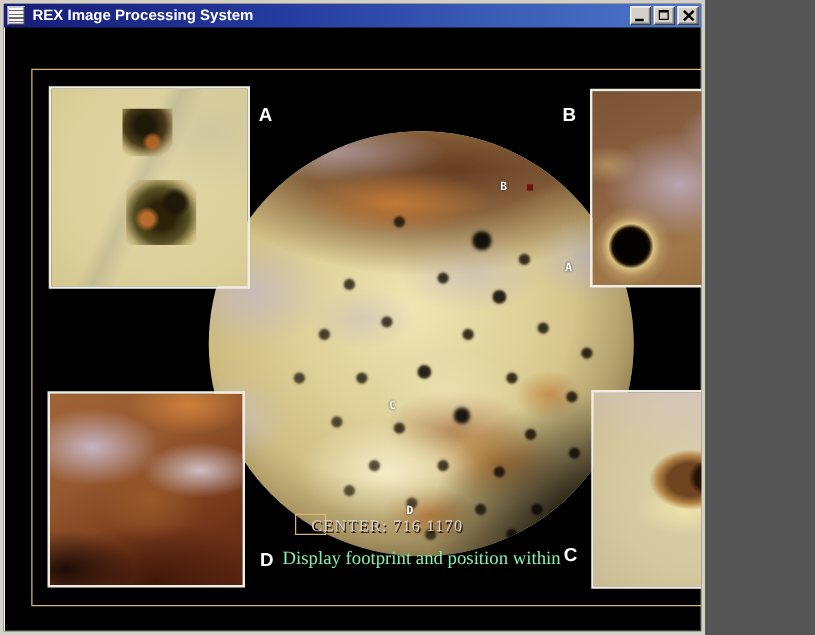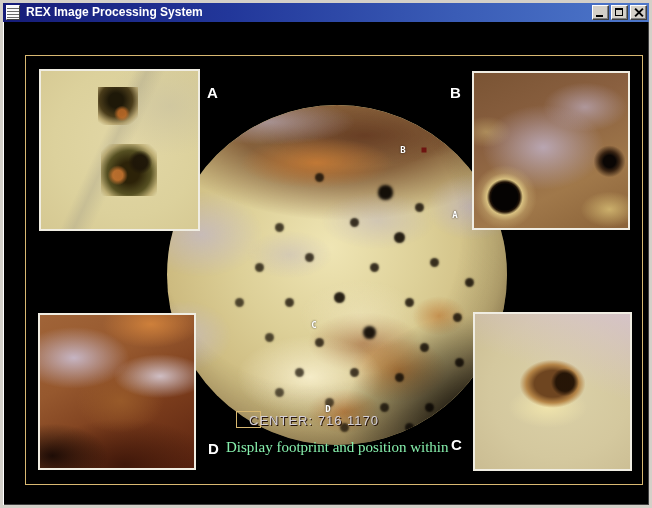--- a/index.html
+++ b/index.html
@@ -1,17 +1,17 @@
 <!DOCTYPE html>
 <html><head>
 <meta charset="utf-8">
 <style>
   html,body{margin:0;padding:0;background:#555;}
   .window{
-    position:relative;width:652px;height:508px;background:#000;
+    position:relative;width:564px;height:508px;background:#000;
     border:3px solid #d4d0c8;box-sizing:border-box;
     box-shadow:inset 1px 1px 0 #ffffff, inset -1px -1px 0 #404040;
     font-family:"Liberation Sans",sans-serif;overflow:hidden;
   }
   
   .titlebar{
     position:absolute;top:0;left:0;right:0;height:19px;
     background:linear-gradient(90deg,#161c78 0%,#22379a 35%,#3a5cb6 70%,#4d77ca 100%);
     display:flex;align-items:center;
   }
@@ -188,21 +188,21 @@
   }
   .target-marker{
     position:absolute;width:5px;height:5px;transform:translate(-50%,-50%);
   }
   .footprint-box{
     position:absolute;left:230px;top:386px;width:25px;height:17px;
     border:1px solid #d8b871;box-sizing:border-box;background:transparent;
   }
   .readout-text{
     position:absolute;left:243px;top:388px;
-    font-family:Liberation Sans, sans-serif;font-size:13px;letter-spacing:1px;
+    font-family:Liberation Serif, serif;font-size:13px;letter-spacing:1px;
     color:#d4d0d8;text-shadow:1px 1px 0 #241208;white-space:pre;
   }
   .caption-d{
     position:absolute;left:202px;top:415px;color:#ffffff;
     font-size:15px;font-weight:bold;font-family:"Liberation Sans",sans-serif;
   }
   .caption{
     position:absolute;left:220px;top:414px;width:270px;color:#86efac;
     font-family:"Liberation Serif","DejaVu Serif",serif;font-size:15px;line-height:17px;
   }

